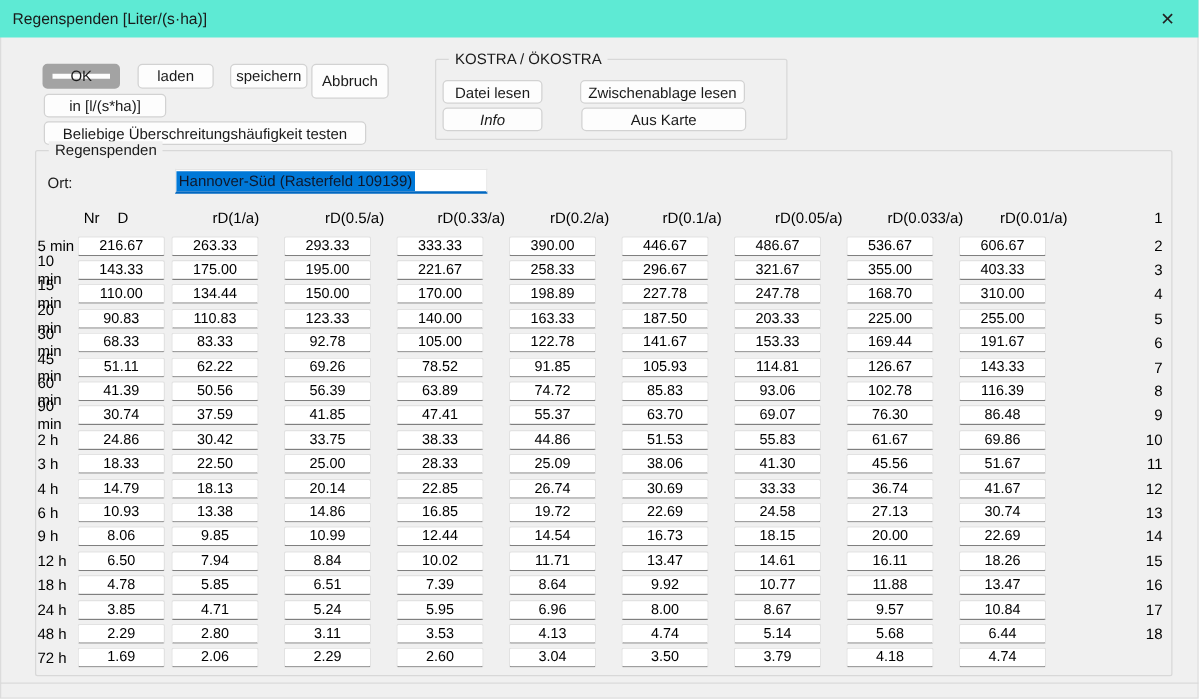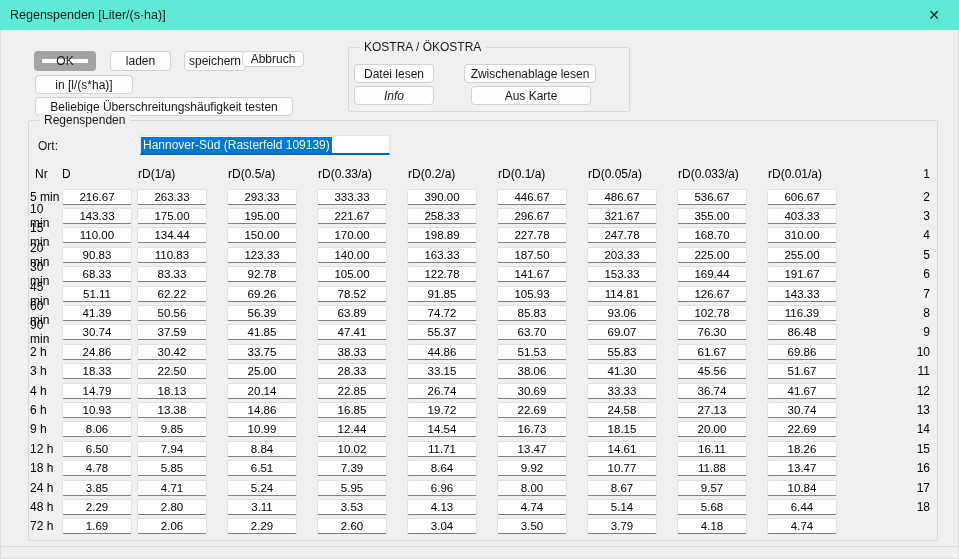--- a/index.html
+++ b/index.html
@@ -32,29 +32,29 @@
   .fieldset > .legend {
     position:absolute; top:-8px; left:10px; background:#f0f0f0;
     padding:0 5px; font-size:12px; color:#1a1a1a; white-space:nowrap;
   }
   .ort-label { position:absolute; font-size:12px; color:#1a1a1a; }
   .ort-input {
     position:absolute; width:250px; height:20px; background:#ffffff;
     border:1px solid #e5e5e5; border-bottom:2px solid #0067c0;
     display:flex; align-items:center; font-size:12px; overflow:hidden;
   }
-  .ort-input .selected { background:#0078d7; color:#fef9c3; padding:1px 2px; white-space:nowrap; }
+  .ort-input .selected { background:#0078d7; color:#0f172a; padding:1px 2px; white-space:nowrap; }
   .rtable {
     position:absolute; left:30px; top:160px;
     display:grid;
     grid-template-columns:32px 75px repeat(9, 90px);
     grid-template-rows:27px;
     grid-auto-rows:19.4px;
   }
-  .th { font-size:12px; color:#000; display:flex; align-items:center; }
+  .th { font-size:12px; color:#000; display:flex; align-items:center;margin-left:32px; }
   .th.h-nr { padding-left:5px; }
   .th.h-val { padding-left:1px; }
   .td { display:flex; align-items:center; font-size:12px; color:#000; }
   .td.nr { justify-content:flex-end; padding-right:17px; }
   .td.d  { padding-left:0px; }
   .vbox {
     width:70px; height:16px; background:#ffffff;
     border:1px solid #e2e2e2; border-bottom:1px solid #7f7f7f;
     border-radius:2px; font-size:11.5px; color:#000;
     display:flex; align-items:center; justify-content:center;
@@ -67,30 +67,30 @@
 <div class="window">
 
   <div class="titlebar">
     <span class="title">Regenspenden [Liter/(s·ha)]</span>
   </div>
   <div class="close-btn">✕</div>
 
   <div class="btn default" style="left:34px; top:51px; width:62px; height:20px;">OK</div>
   <div class="btn" style="left:110px; top:51px; width:61px; height:20px;">laden</div>
   <div class="btn" style="left:184px; top:51px; width:62px; height:20px;">speichern</div>
-  <div class="btn" style="left:242px; top:51px; width:62px; height:16px;">Abbruch</div>
+  <div class="btn" style="left:249px; top:51px; width:62px; height:28px;">Abbruch</div>
   <div class="btn" style="left:35px; top:75px; width:98px; height:19px;">in [l/(s*ha)]</div>
   <div class="btn" style="left:35px; top:97px; width:258px; height:19px;">Beliebige Überschreitungshäufigkeit testen</div>
 
   <div class="fieldset" style="left:348px; top:47px; width:282px; height:65px;">
     <span class="legend">KOSTRA / ÖKOSTRA</span>
     <div class="btn" style="left:5px; top:16px; width:80px; height:19px;">Datei lesen</div>
     <div class="btn" style="left:115px; top:16px; width:132px; height:19px;">Zwischenablage lesen</div>
     <div class="btn" style="left:5px; top:38px; width:80px; height:19px;font-style:italic;">Info</div>
-    <div class="btn" style="left:122px; top:38px; width:120px; height:19px;">Aus Karte</div>
+    <div class="btn" style="left:116px; top:38px; width:132px; height:19px;">Aus Karte</div>
   </div>
 
   <div class="fieldset" style="left:28px; top:120px; width:910px; height:421px;">
     <span class="legend">Regenspenden</span>
   </div>
 
   <span class="ort-label" style="left:38px; top:139px;">Ort:</span>
   <div class="ort-input" style="left:140px; top:135px;">
     <span class="selected">Hannover-Süd (Rasterfeld 109139)</span>
   </div>
@@ -375,21 +375,21 @@
       <div class="td vc">
         <div class="vbox">22.50</div>
       </div>
       <div class="td vc">
         <div class="vbox">25.00</div>
       </div>
       <div class="td vc">
         <div class="vbox">28.33</div>
       </div>
       <div class="td vc">
-        <div class="vbox">33.15</div>
+        <div class="vbox">25.09</div>
       </div>
       <div class="td vc">
         <div class="vbox">38.06</div>
       </div>
       <div class="td vc">
         <div class="vbox">41.30</div>
       </div>
       <div class="td vc">
         <div class="vbox">45.56</div>
       </div>

